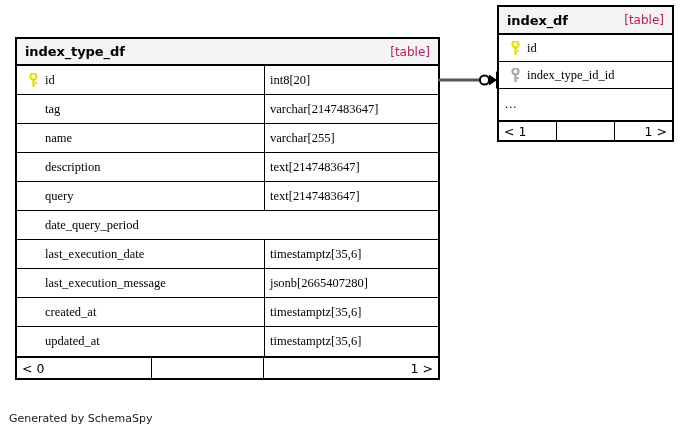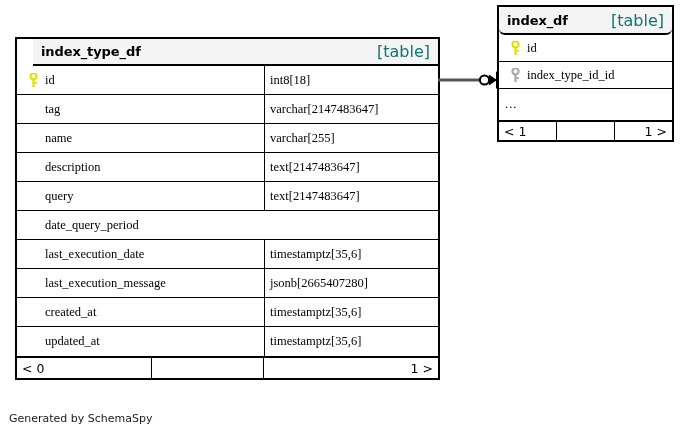--- a/index.html
+++ b/index.html
@@ -41,22 +41,22 @@
     padding: 0 8px;
   }
   .entity-title {
     font-weight: bold;
     font-size: 13px;
     color: #000000;
     white-space: nowrap;
     letter-spacing: -0.1px;
   }
   .entity-kind {
-    font-size: 16px;
-    color: #0f766e;
+    font-size: 12px;
+    color: #be185d;
     white-space: nowrap;
   }
 
   .rows {
     display: flex;
     flex-direction: column;
     flex: 1 1 auto;
   }
 
   .row {
@@ -125,37 +125,37 @@
   .foot-left  { justify-content: flex-start; }
   .foot-right { justify-content: flex-end; }
 
   
   #entity-index-type-df {
     left: 15px;
     top: 37px;
     width: 425px;
     height: 343px;
   }
-  #entity-index-type-df .entity-header { height: 28px; margin-left: 16px; }
+  #entity-index-type-df .entity-header { height: 28px; }
   #entity-index-type-df .row { height: 29px; }
   #entity-index-type-df .cell-name { width: 247px; min-width: 247px; }
   #entity-index-type-df .cell-type { flex: 1 1 auto; }
   #entity-index-type-df .entity-footer { height: 22px; }
   #entity-index-type-df .foot-cell:nth-child(1) { width: 135px; min-width: 135px; }
   #entity-index-type-df .foot-cell:nth-child(2) { width: 112px; min-width: 112px; }
   #entity-index-type-df .foot-cell:nth-child(3) { flex: 1 1 auto; }
 
   
   #entity-index-df {
     left: 497px;
     top: 5px;
     width: 177px;
     height: 137px;
   }
-  #entity-index-df .entity-header { height: 28px; border-radius: 6px; }
+  #entity-index-df .entity-header { height: 28px; }
   #entity-index-df .row { height: 27px; }
   #entity-index-df .cell-name { flex: 1 1 auto; }
   #entity-index-df .entity-footer { height: 20px; }
   #entity-index-df .foot-cell:nth-child(1) { width: 58px; min-width: 58px; }
   #entity-index-df .foot-cell:nth-child(2) { width: 58px; min-width: 58px; }
   #entity-index-df .foot-cell:nth-child(3) { flex: 1 1 auto; }
 
   .ellipsis-row .cell-name {
     font-size: 12.5px;
     letter-spacing: 1px;
@@ -201,21 +201,21 @@
         <div class="cell-name">
           <span class="keyslot">
             <svg width="9" height="15" viewBox="0 0 9 15" aria-hidden="true">
               <circle cx="4.5" cy="3.4" r="3.1" fill="none" stroke="#e0e000" stroke-width="2.1"></circle>
               <rect x="3.4" y="5.6" width="2.2" height="8.4" fill="#e0e000"></rect>
               <rect x="5.6" y="9.2" width="2.3" height="1.8" fill="#e0e000"></rect>
             </svg>
           </span>
           <span class="col-label">id</span>
         </div>
-        <div class="cell-type">int8[18]</div>
+        <div class="cell-type">int8[20]</div>
       </div>
 
       <div class="row">
         <div class="cell-name">
           <span class="keyslot"></span>
           <span class="col-label">tag</span>
         </div>
         <div class="cell-type">varchar[2147483647]</div>
       </div>
 

